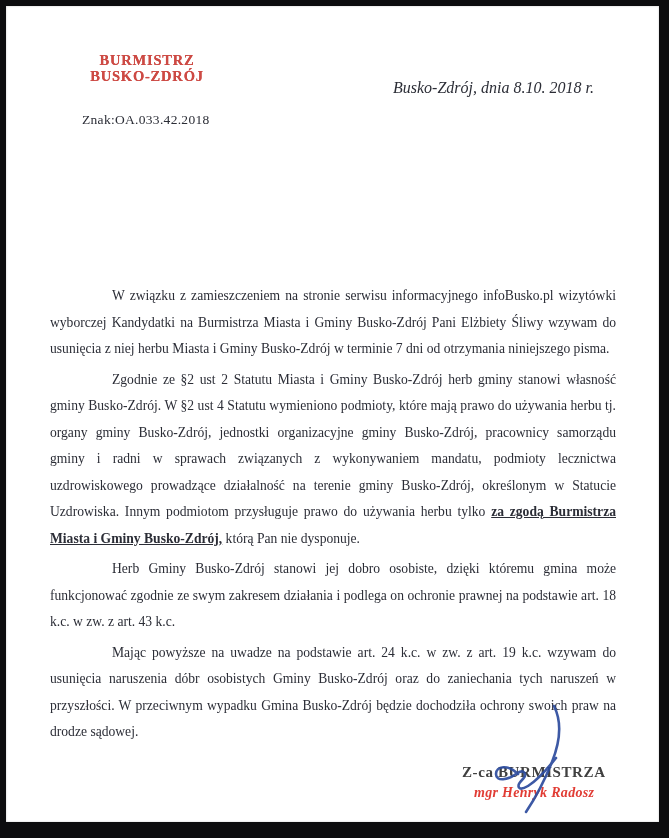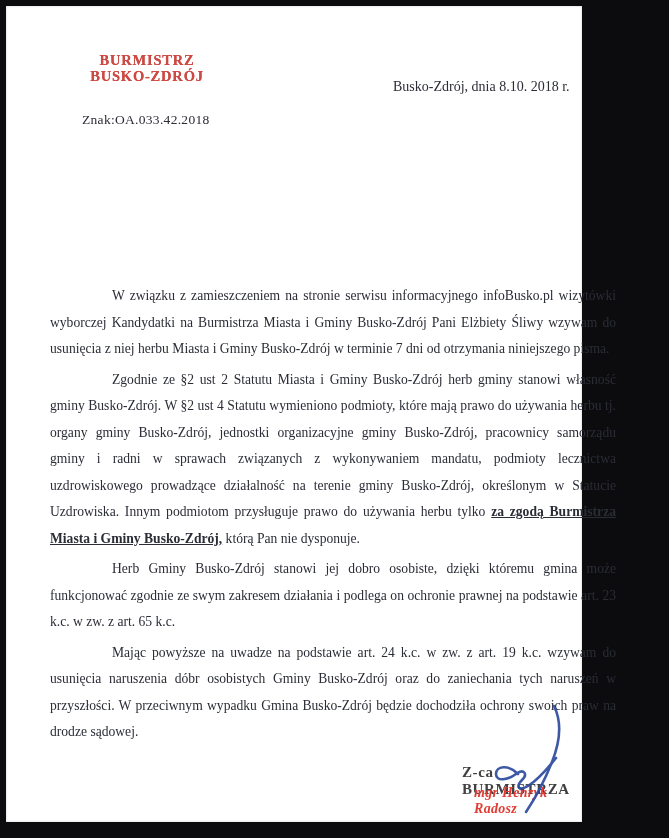--- a/index.html
+++ b/index.html
@@ -6,21 +6,21 @@
   body {
     width: 669px; height: 838px;
     background: #0c0c0e;
     position: relative;
     font-family: "Liberation Serif", serif;
     overflow: hidden;
   }
   .page {
     position: absolute;
     left: 6px; top: 6px;
-    width: 576px; height: 816px;
+    width: 653px; height: 816px;
     background: #ffffff;
     box-shadow: inset 0 0 2px rgba(0,0,0,.25);
   }
   .abs { position: absolute; }
 
   
   .stamp {
     left: 62px; top: 46px; width: 158px;
     text-align: center;
     color: #cd4a44;
@@ -31,22 +31,23 @@
     text-shadow: 0 0 0.4px #cd4a44;
   }
   .znak {
     left: 76px; top: 106px;
     font-size: 13.5px;
     color: #2b2d36;
     letter-spacing: 0.3px;
   }
   .dateline {
     left: 387px; top: 73px;
-    font-size: 14px;
+    font-size: 16px;
     color: #2b2d36;
+    font-style: italic;
   }
 
   
   .recipient {
     left: 312px; top: 137px;
     font-weight: bold;
     font-size: 14px;
     line-height: 17.5px;
     color: #2b2d36;
     letter-spacing: 0.2px;
@@ -104,21 +105,21 @@
   </div>
 
   <div class="abs znak">Znak:OA.033.42.2018</div>
 
   <div class="abs dateline">Busko-Zdrój, dnia 8.10. 2018 r.</div>
 
 
   <div class="abs body-text">
     <p>W związku z zamieszczeniem na stronie serwisu informacyjnego infoBusko.pl wizytówki wyborczej Kandydatki na Burmistrza Miasta i Gminy Busko-Zdrój Pani Elżbiety Śliwy wzywam do usunięcia z niej herbu Miasta i Gminy Busko-Zdrój w terminie 7 dni od otrzymania niniejszego pisma.</p>
     <p><span>Zgodnie ze §2 ust 2 Statutu Miasta i Gminy Busko-Zdrój herb gminy stanowi własność gminy Busko-Zdrój. W §2 ust 4 Statutu wymieniono podmioty, które mają prawo do używania herbu tj. organy gminy Busko-Zdrój, jednostki organizacyjne gminy Busko-Zdrój, pracownicy samorządu gminy i radni w sprawach związanych z wykonywaniem mandatu, podmioty lecznictwa uzdrowiskowego prowadzące działalność na terenie gminy Busko-Zdrój, określonym w Statucie Uzdrowiska. Innym podmiotom przysługuje prawo do używania herbu tylko </span><span class="emph">za zgodą Burmistrza Miasta i Gminy Busko-Zdrój,</span><span> którą Pan nie dysponuje.</span></p>
-    <p>Herb Gminy Busko-Zdrój stanowi jej dobro osobiste, dzięki któremu gmina może funkcjonować zgodnie ze swym zakresem działania i podlega on ochronie prawnej na podstawie art. 23 k.c. w zw. z art. 65 k.c.</p>
+    <p>Herb Gminy Busko-Zdrój stanowi jej dobro osobiste, dzięki któremu gmina może funkcjonować zgodnie ze swym zakresem działania i podlega on ochronie prawnej na podstawie art. 18 k.c. w zw. z art. 43 k.c.</p>
     <p>Mając powyższe na uwadze na podstawie art. 24 k.c. w zw. z art. 19 k.c. wzywam do usunięcia naruszenia dóbr osobistych Gminy Busko-Zdrój oraz do zaniechania tych naruszeń w przyszłości. W przeciwnym wypadku Gmina Busko-Zdrój będzie dochodziła ochrony swoich praw na drodze sądowej.</p>
   </div>
 
   <div class="abs sig-title">Z-ca BURMISTRZA</div>
   <div class="abs sig-name">mgr Henryk Radosz</div>
 
   <svg class="abs sig-ink" viewBox="0 0 120 120" xmlns="http://www.w3.org/2000/svg">
     <g fill="none" stroke="#2d4c9e" stroke-width="2.6" stroke-linecap="round" opacity="0.92">
       <path d="M 80 6 C 88 22 86 42 78 62 C 70 82 60 100 52 112"></path>
       <path d="M 44 74 C 34 64 22 66 22 74 C 22 82 34 80 42 74 C 50 68 54 74 48 80 C 42 86 44 92 54 86 C 64 80 74 68 82 58"></path>

